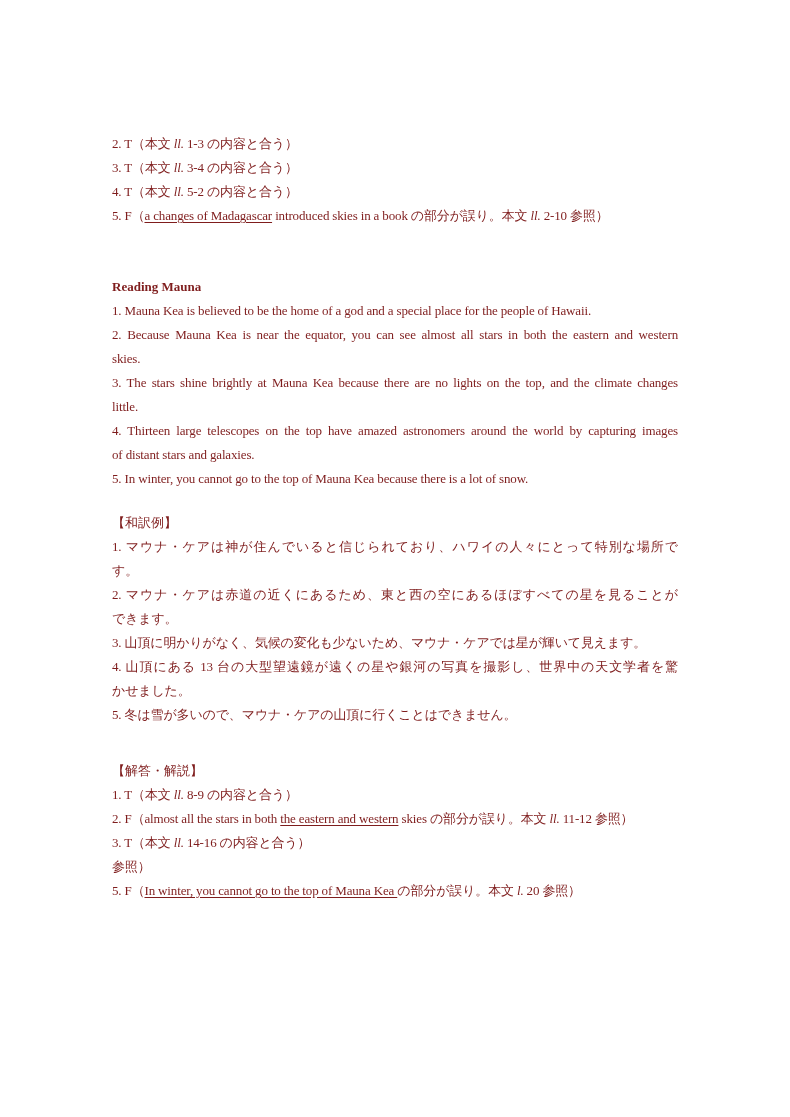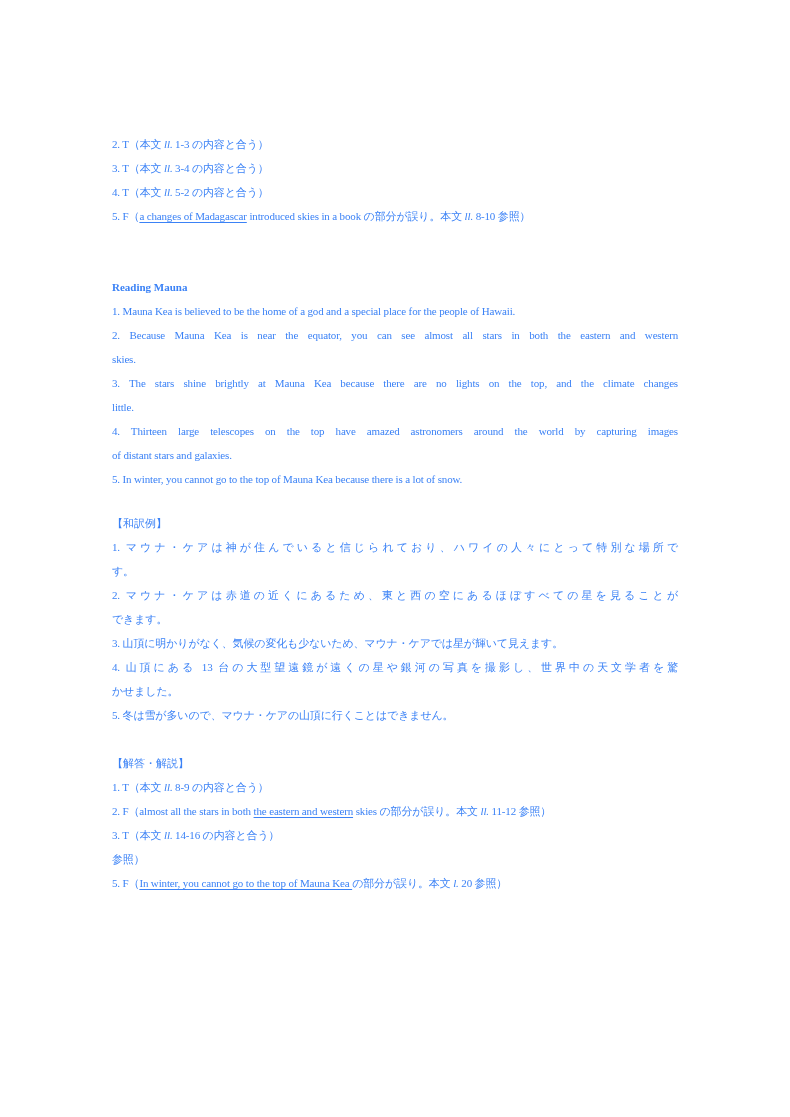--- a/index.html
+++ b/index.html
@@ -4,50 +4,50 @@
 <style>
   html, body { margin: 0; padding: 0; background: #ffffff; }
   .page {
     position: relative;
     box-sizing: border-box;
     width: 790px;
     height: 1117px;
     background: #ffffff;
     padding: 132px 112px 0 112px;
     font-family: "Liberation Serif", "DejaVu Serif", serif;
-    font-size: 11px;
+    font-size: 13px;
     line-height: 24px;
-    color: #3b82f6;
+    color: #7f1d1d;
     overflow: hidden;
   }
   .section { margin: 0; }
   .sec-reading-plus { margin-top: 47px; }
   .sec-translation  { margin-top: 20px; }
-  .sec-explanation  { margin-top: 24px; }
+  .sec-explanation  { margin-top: 32px; }
   .heading { font-weight: normal; }
   .heading.bold { font-weight: bold; }
   .line { letter-spacing: -0.15px; white-space: nowrap; }
   .line.j {
     white-space: normal;
     text-align: justify;
     text-align-last: justify;
   }
   .it { font-style: italic; }
   .ul { text-decoration: underline; text-underline-offset: 2px; }
 </style>
 </head>
 <body>
 
 <div class="page">
 
   <div class="section sec-truefalse">
       <div class="line"><span>2. T（本文 </span><span class="it">ll.</span><span> 1-3 の内容と合う）</span></div>
       <div class="line"><span>3. T（本文 </span><span class="it">ll.</span><span> 3-4 の内容と合う）</span></div>
       <div class="line"><span>4. T（本文 </span><span class="it">ll.</span><span> 5-2 の内容と合う）</span></div>
-      <div class="line"><span>5. F（</span><span class="ul">a changes of Madagascar</span><span> introduced skies in a book の部分が誤り。本文 </span><span class="it">ll.</span><span> 8-10 参照）</span></div>
+      <div class="line"><span>5. F（</span><span class="ul">a changes of Madagascar</span><span> introduced skies in a book の部分が誤り。本文 </span><span class="it">ll.</span><span> 2-10 参照）</span></div>
     </div>
 
   <div class="section sec-reading-plus">
     <div class="heading bold">Reading Mauna</div>
     <div>
         <div class="line"><span>1. Mauna Kea is believed to be the home of a god and a special place for the people of Hawaii.</span></div>
         <div class="line j"><span>2. Because Mauna Kea is near the equator, you can see almost all stars in both the eastern and western</span></div>
         <div class="line"><span>skies.</span></div>
         <div class="line j"><span>3. The stars shine brightly at Mauna Kea because there are no lights on the top, and the climate changes</span></div>
         <div class="line"><span>little.</span></div>

